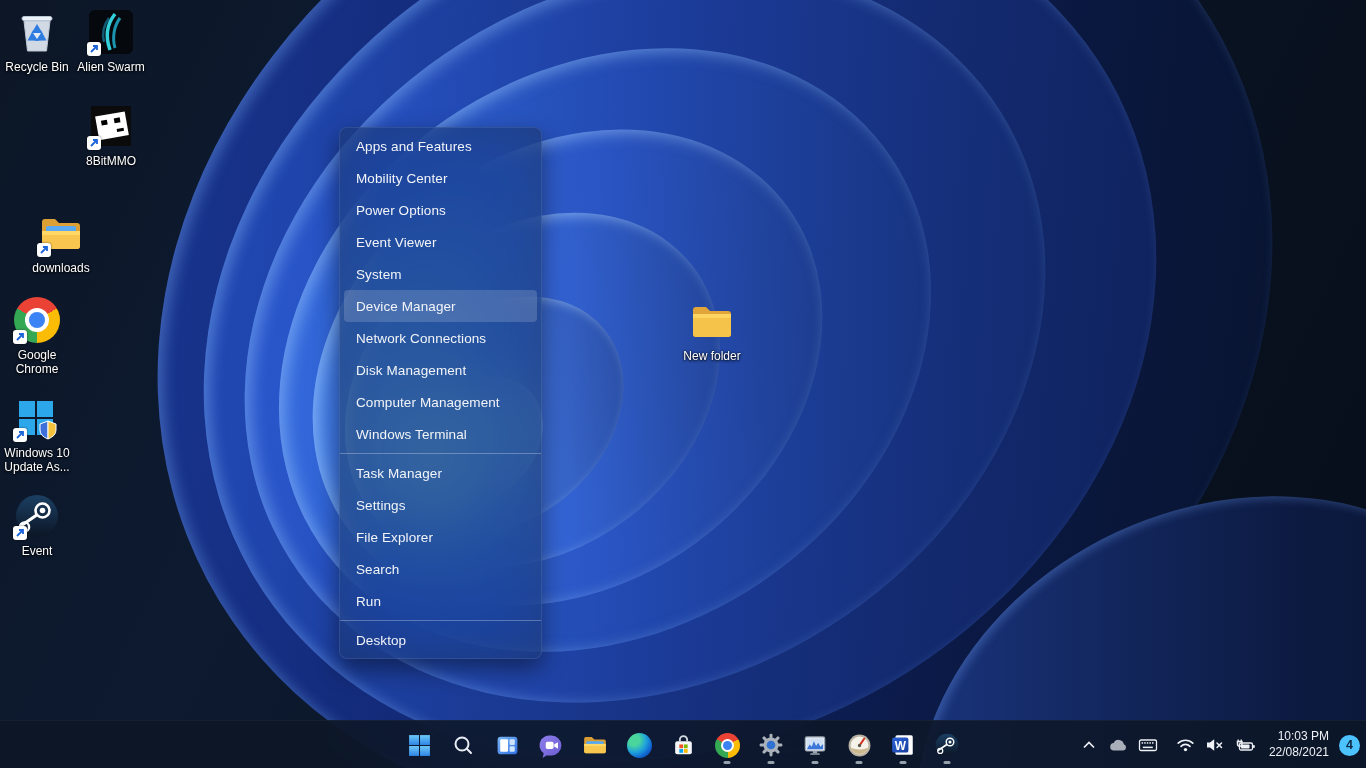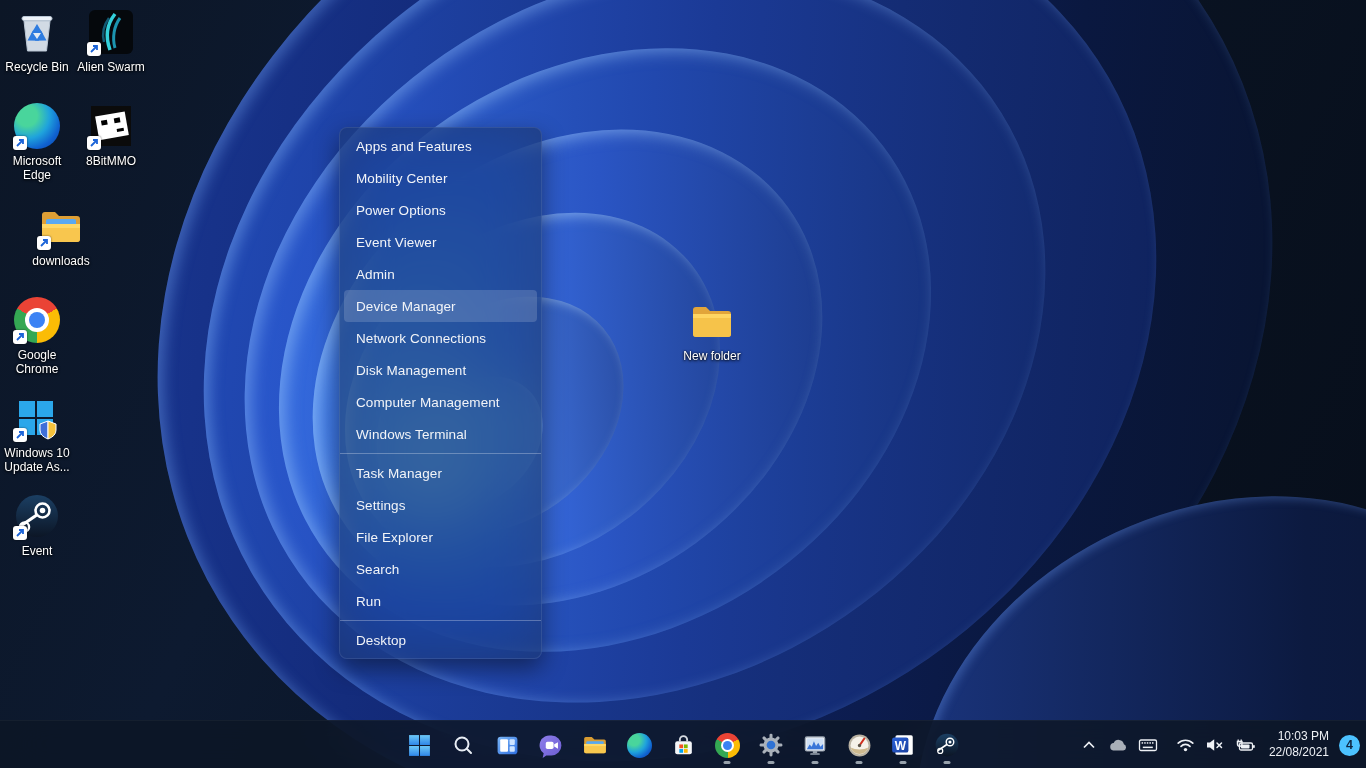--- a/index.html
+++ b/index.html
@@ -131,31 +131,20 @@
       </svg>
       <span class="scut">
         <svg width="10" height="10" viewBox="0 0 10 10">
             <path d="M2 8 L8 2 M4 2 H8 V6" stroke="#1c64d8" stroke-width="1.8" fill="none"></path>
           </svg>
       </span>
     </div>
     <div class="lbl">Alien Swarm</div>
   </div>
 
-  <div class="dicon" style="left:0px;top:102px;">
-    <div class="ic">
-      <div class="edge" style="width:46px;height:46px;"></div>
-      <span class="scut">
-        <svg width="10" height="10" viewBox="0 0 10 10">
-            <path d="M2 8 L8 2 M4 2 H8 V6" stroke="#1c64d8" stroke-width="1.8" fill="none"></path>
-          </svg>
-      </span>
-    </div>
-    <div class="lbl">Microsoft Edge</div>
-  </div>
 
   <div class="dicon" style="left:74px;top:102px;">
     <div class="ic">
       <svg width="48" height="48" viewBox="0 0 48 48">
         <rect x="4" y="4" width="40" height="40" fill="#0b0b0b"></rect>
         <g transform="rotate(-10 24 24)">
           <rect x="10" y="12" width="30" height="24" fill="#ffffff"></rect>
           <rect x="15" y="17" width="6" height="5" fill="#000000"></rect>
           <rect x="28" y="17" width="6" height="5" fill="#000000"></rect>
           <rect x="29" y="28" width="7" height="3" fill="#000000"></rect>
@@ -163,21 +152,21 @@
       </svg>
       <span class="scut">
         <svg width="10" height="10" viewBox="0 0 10 10">
             <path d="M2 8 L8 2 M4 2 H8 V6" stroke="#1c64d8" stroke-width="1.8" fill="none"></path>
           </svg>
       </span>
     </div>
     <div class="lbl">8BitMMO</div>
   </div>
 
-  <div class="dicon" style="left:0px;top:202px;padding-left:48px;">
+  <div class="dicon" style="left:0px;top:209px;padding-left:48px;">
     <div class="ic">
       <svg width="48" height="48" viewBox="0 0 48 48">
         <path d="M5 13 Q5 10 8 10 H18 L22 14 H40 Q43 14 43 17 V37 Q43 40 40 40 H8 Q5 40 5 37 Z" fill="#de9f35"></path>
         <rect x="9" y="17" width="30" height="12" rx="2" fill="#5aa9f1"></rect>
         <path d="M5 22 H43 V37 Q43 40 40 40 H8 Q5 40 5 37 Z" fill="#f8c64e"></path>
         <path d="M5 22 H43 V26 H5 Z" fill="#ffd866"></path>
       </svg>
       <span class="scut">
         <svg width="10" height="10" viewBox="0 0 10 10">
             <path d="M2 8 L8 2 M4 2 H8 V6" stroke="#1c64d8" stroke-width="1.8" fill="none"></path>
@@ -260,21 +249,21 @@
     <div class="menu-item">
         <span>Mobility Center</span>
       </div>
     <div class="menu-item">
         <span>Power Options</span>
       </div>
     <div class="menu-item">
         <span>Event Viewer</span>
       </div>
     <div class="menu-item">
-        <span>Admin</span>
+        <span>System</span>
       </div>
     <div class="menu-item hl">
         <span>Device Manager</span>
       </div>
     <div class="menu-item">
         <span>Network Connections</span>
       </div>
     <div class="menu-item">
         <span>Disk Management</span>
       </div>

